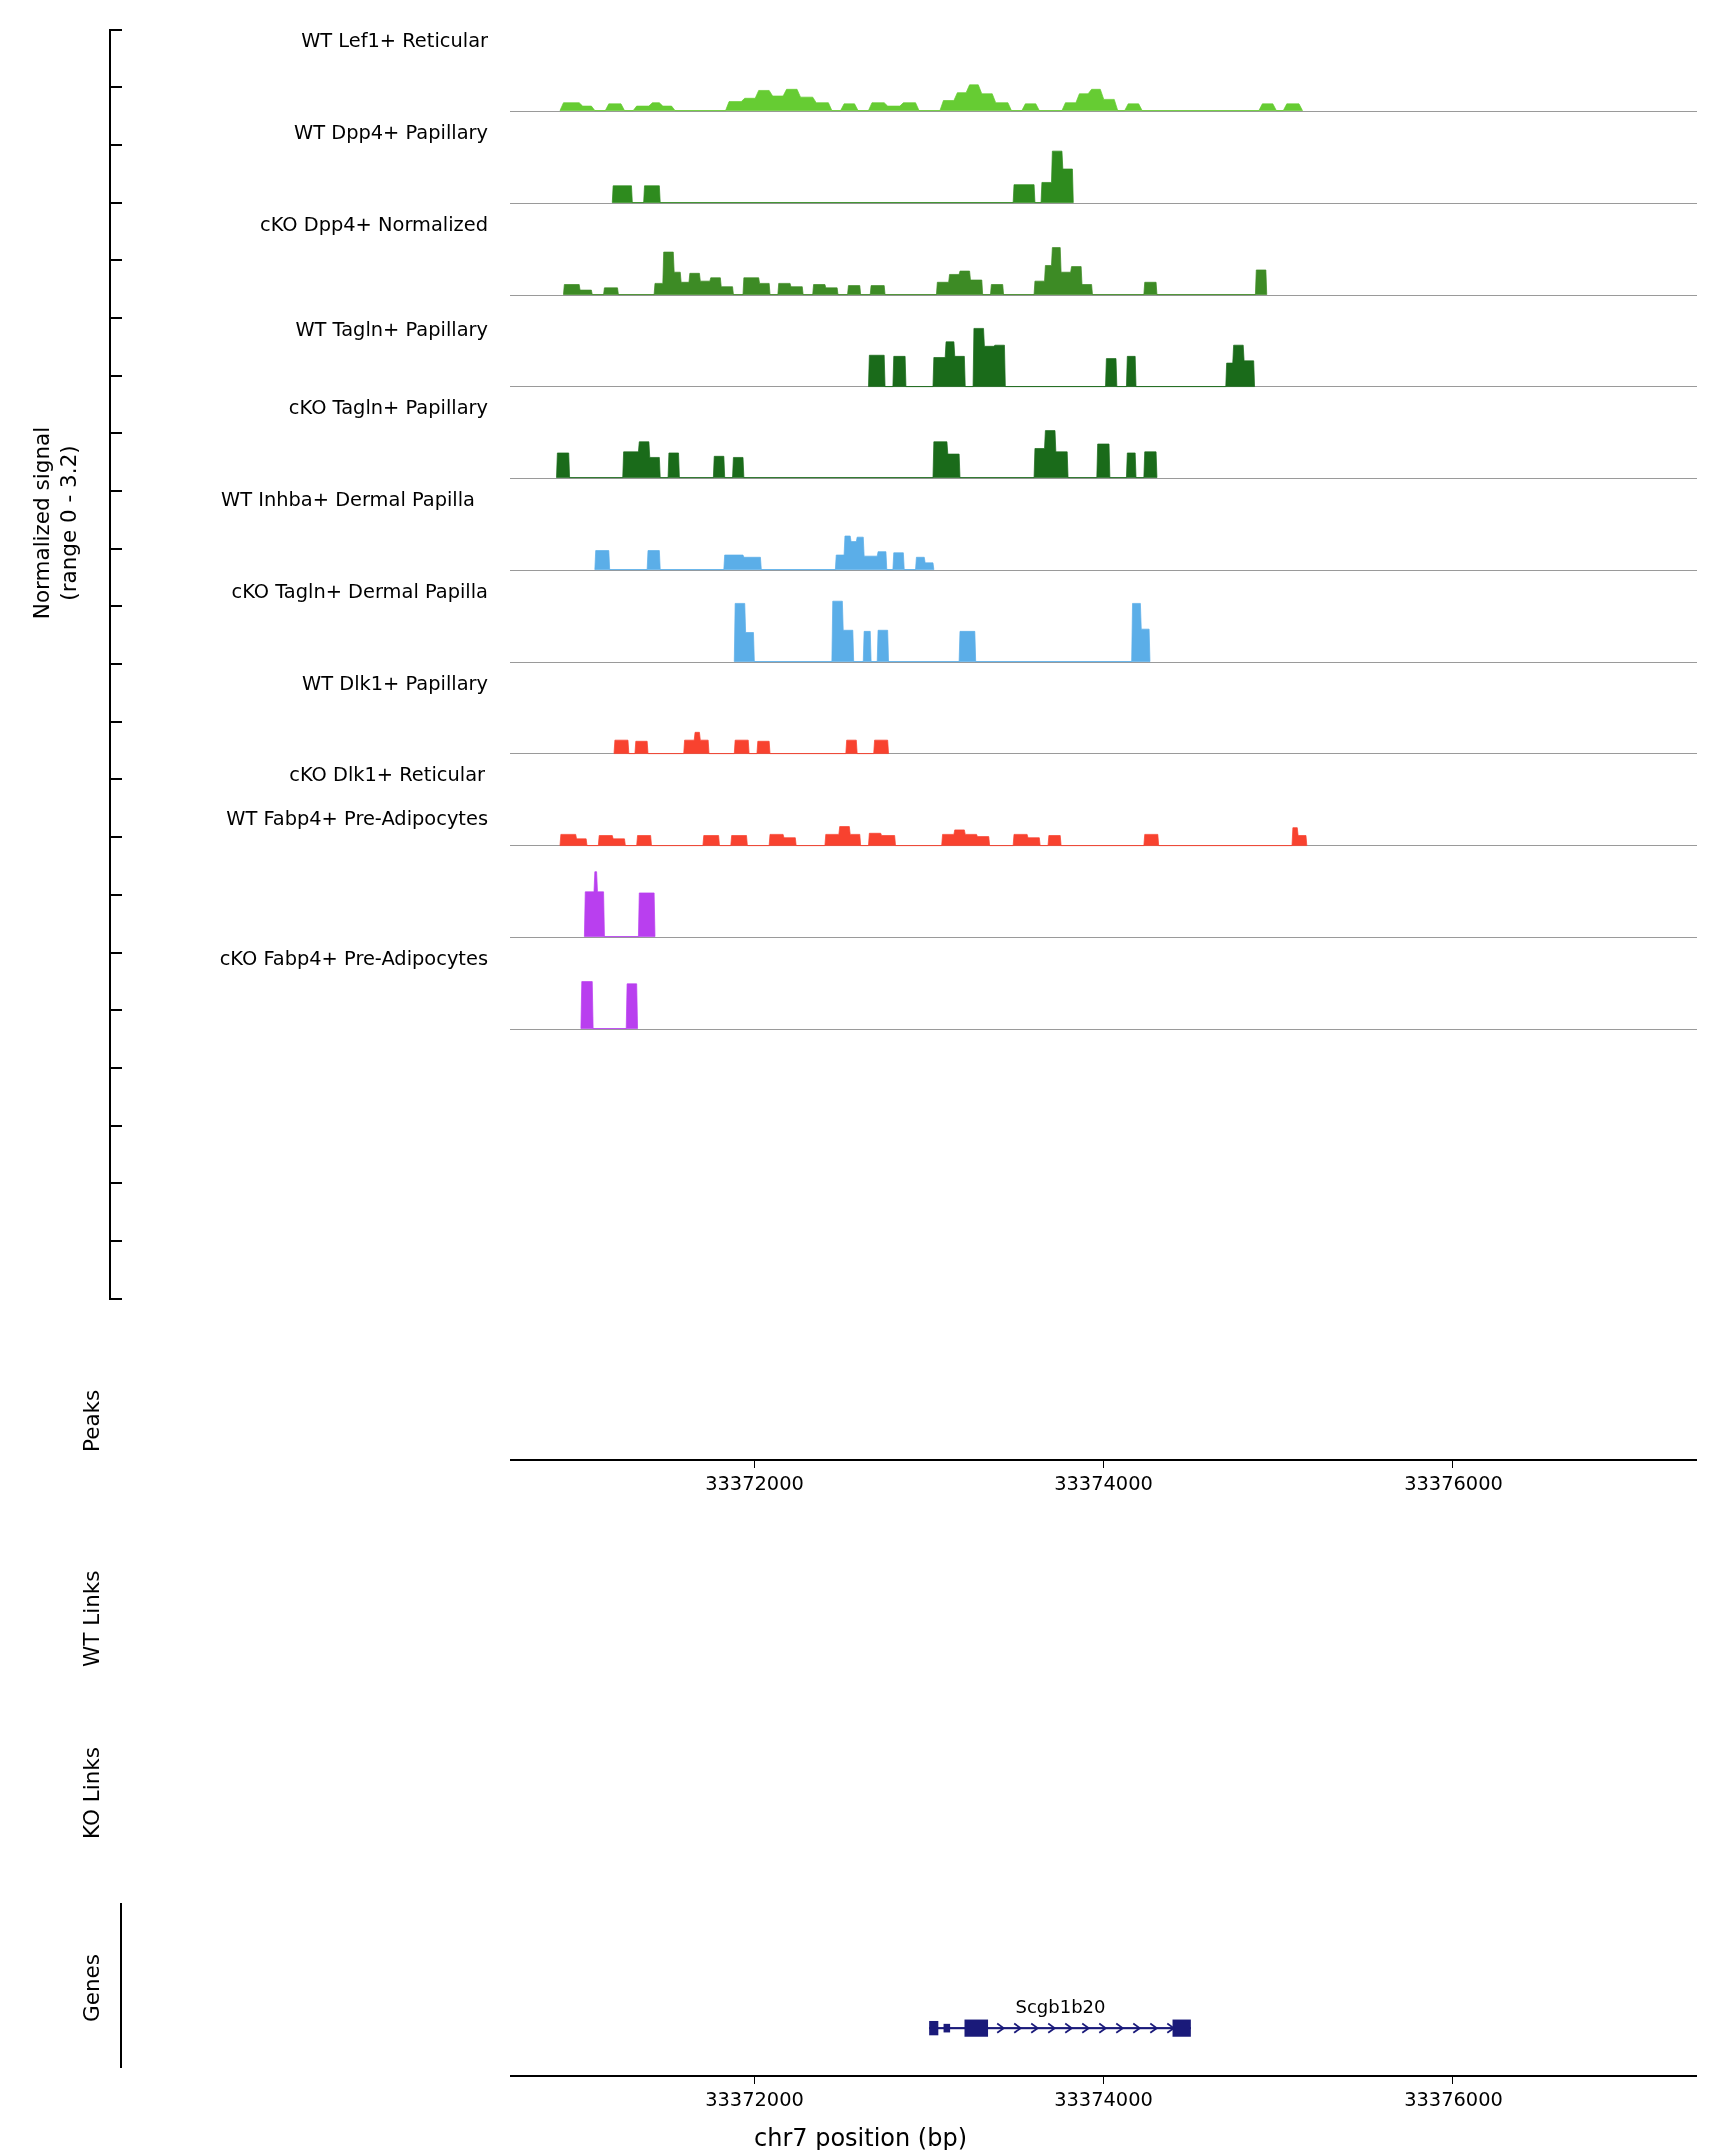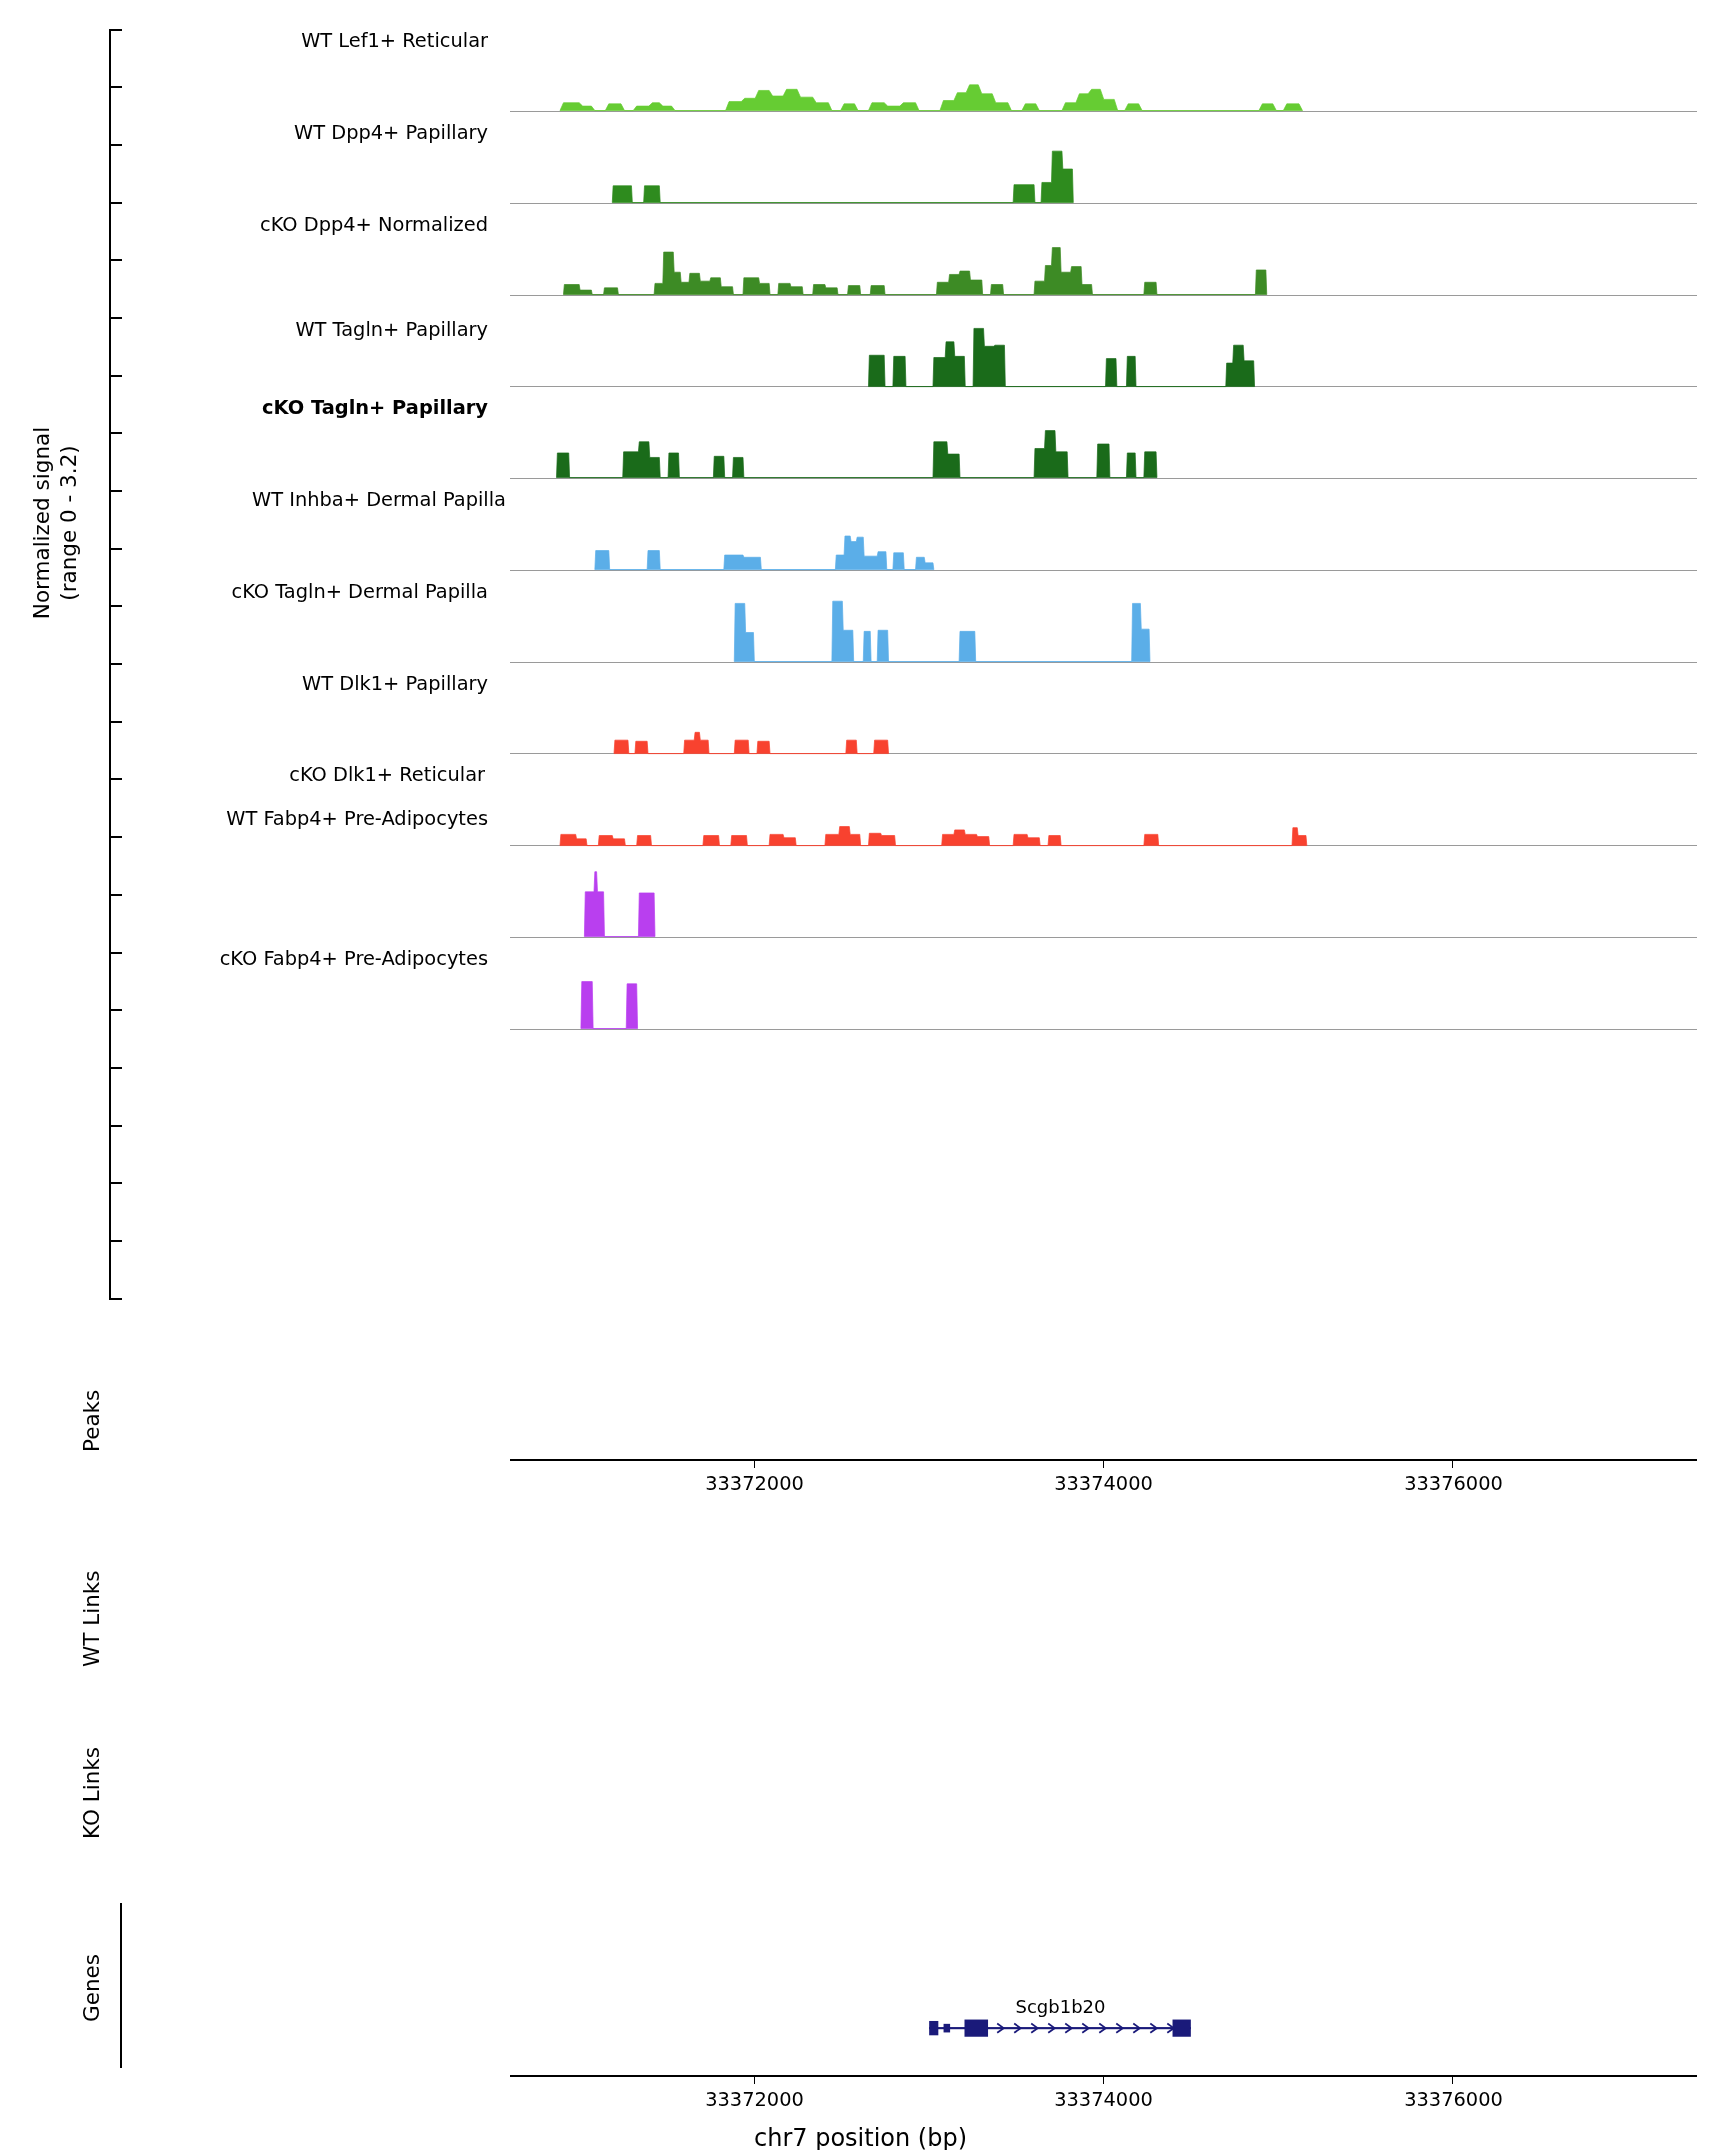--- a/index.html
+++ b/index.html
@@ -151,26 +151,26 @@
     <div class="track-label" style="top: 213px; width: 373px; left: 115px; text-align: right;">cKO Dpp4+ Normalized</div>
     <div class="track-baseline" style="left: 510px; top: 295px; width: 1187px;"></div>
     <svg class="track-svg" width="1189" height="73" style="left: 510px; top: 223px;" viewBox="0 0 1658 102">
       <path d="M73.06,100.00 L74.28,85.94 L94.98,85.94 L96.19,93.75 L112.02,93.75 L113.24,100.00 L129.07,100.00 L130.29,90.63 L148.55,90.63 L149.77,100.00 L199.69,100.00 L200.91,84.38 L211.87,84.38 L213.09,40.63 L226.48,40.63 L227.70,68.75 L236.22,68.75 L237.44,82.81 L248.40,82.81 L249.62,70.31 L263.01,70.31 L264.23,81.25 L277.62,81.25 L278.84,76.56 L292.24,76.56 L293.45,89.06 L309.28,89.06 L310.50,100.00 L323.89,100.00 L325.11,76.56 L345.81,76.56 L347.03,84.38 L360.42,84.38 L361.64,100.00 L372.60,100.00 L373.82,84.38 L389.65,84.38 L390.86,89.06 L406.69,89.06 L407.91,100.00 L421.31,100.00 L422.52,85.94 L438.35,85.94 L439.57,90.63 L455.40,90.63 L456.62,100.00 L470.01,100.00 L471.23,87.50 L487.06,87.50 L488.28,100.00 L501.67,100.00 L502.89,87.50 L521.15,87.50 L522.37,100.00 L594.21,100.00 L595.43,82.81 L611.26,82.81 L612.48,71.88 L625.87,71.88 L627.09,67.19 L640.48,67.19 L641.70,79.69 L657.53,79.69 L658.75,100.00 L669.71,100.00 L670.92,85.94 L686.75,85.94 L687.97,100.00 L730.59,100.00 L731.81,81.25 L745.20,81.25 L746.42,59.38 L754.94,59.38 L756.16,34.38 L767.12,34.38 L768.34,68.75 L781.73,68.75 L782.95,60.94 L796.34,60.94 L797.56,85.94 L810.95,85.94 L812.17,100.00 L884.01,100.00 L885.23,82.81 L901.06,82.81 L902.28,100.00 L1039.87,100.00 L1041.09,65.63 L1054.48,65.63 L1055.70,100.00 Z" fill="#3D8B25" stroke="#3D8B25" stroke-width="1"></path>
     </svg>
     <div class="track-label" style="top: 318px; width: 373px; left: 115px; text-align: right;">WT Tagln+ Papillary</div>
     <div class="track-baseline" style="left: 510px; top: 386px; width: 1187px;"></div>
     <svg class="track-svg" width="1189" height="73" style="left: 510px; top: 315px;" viewBox="0 0 1658 102">
       <path d="M499.24,100.00 L500.45,56.25 L521.15,56.25 L522.37,100.00 L533.33,100.00 L534.55,57.81 L550.38,57.81 L551.59,100.00 L589.34,100.00 L590.56,59.38 L606.39,59.38 L607.61,37.50 L618.56,37.50 L619.78,57.81 L633.18,57.81 L634.39,100.00 L645.35,100.00 L646.57,18.75 L659.96,18.75 L661.18,43.75 L674.58,43.75 L675.79,42.19 L689.19,42.19 L690.41,100.00 L830.44,100.00 L831.65,60.94 L845.05,60.94 L846.26,100.00 L859.66,100.00 L860.88,57.81 L871.84,57.81 L873.05,100.00 L998.47,100.00 L999.69,67.19 L1008.21,67.19 L1009.43,42.19 L1022.82,42.19 L1024.04,64.06 L1037.44,64.06 L1038.65,100.00 Z" fill="#1A6B1A" stroke="#1A6B1A" stroke-width="1"></path>
     </svg>
-    <div class="track-label" style="top: 396px; width: 373px; left: 115px; text-align: right; font-weight: bold;">cKO Tagln+ Papillary</div>
+    <div class="track-label" style="top: 396px; width: 373px; left: 115px; text-align: right;">cKO Tagln+ Papillary</div>
     <div class="track-baseline" style="left: 510px; top: 478px; width: 1187px;"></div>
     <svg class="track-svg" width="1189" height="73" style="left: 510px; top: 406px;" viewBox="0 0 1658 102">
       <path d="M63.32,100.00 L64.54,65.63 L80.36,65.63 L81.58,100.00 L155.86,100.00 L157.08,64.06 L177.78,64.06 L178.99,50.00 L192.39,50.00 L193.61,71.88 L207.00,71.88 L208.22,100.00 L219.18,100.00 L220.39,65.63 L233.79,65.63 L235.01,100.00 L282.49,100.00 L283.71,70.31 L297.11,70.31 L298.32,100.00 L309.28,100.00 L310.50,71.88 L323.89,71.88 L325.11,100.00 L589.34,100.00 L590.56,50.00 L608.82,50.00 L610.04,67.19 L625.87,67.19 L627.09,100.00 L730.59,100.00 L731.81,59.38 L745.20,59.38 L746.42,34.38 L759.81,34.38 L761.03,64.06 L776.86,64.06 L778.08,100.00 L818.26,100.00 L819.48,53.13 L835.31,53.13 L836.52,100.00 L859.66,100.00 L860.88,65.63 L871.84,65.63 L873.05,100.00 L884.01,100.00 L885.23,64.06 L901.06,64.06 L902.28,100.00 Z" fill="#1A6B1A" stroke="#1A6B1A" stroke-width="1"></path>
     </svg>
-    <div class="track-label" style="top: 488px; width: 373px; left: 133px; text-align: right;">WT Inhba+ Dermal Papilla</div>
+    <div class="track-label" style="top: 488px; width: 373px; left: 102px; text-align: right;">WT Inhba+ Dermal Papilla</div>
     <div class="track-baseline" style="left: 510px; top: 570px; width: 1187px;"></div>
     <svg class="track-svg" width="1189" height="73" style="left: 510px; top: 498px;" viewBox="0 0 1658 102">
       <path d="M116.89,100.00 L118.11,73.44 L136.38,73.44 L137.59,100.00 L189.95,100.00 L191.17,73.44 L207.00,73.44 L208.22,100.00 L297.11,100.00 L298.32,79.69 L323.89,79.69 L325.11,82.81 L348.25,82.81 L349.46,100.00 L452.96,100.00 L454.18,79.69 L465.14,79.69 L466.36,53.13 L473.66,53.13 L474.88,60.94 L482.19,60.94 L483.41,54.69 L491.93,54.69 L493.15,81.25 L511.41,81.25 L512.63,75.00 L523.59,75.00 L524.81,100.00 L533.33,100.00 L534.55,76.56 L547.94,76.56 L549.16,100.00 L564.99,100.00 L566.21,82.81 L577.16,82.81 L578.38,90.63 L589.34,90.63 L590.56,100.00 Z" fill="#5BAEE8" stroke="#5BAEE8" stroke-width="1"></path>
     </svg>
     <div class="track-label" style="top: 580px; width: 373px; left: 115px; text-align: right;">cKO Tagln+ Dermal Papilla</div>
     <div class="track-baseline" style="left: 510px; top: 662px; width: 1187px;"></div>
     <svg class="track-svg" width="1189" height="73" style="left: 510px; top: 590px;" viewBox="0 0 1658 102">
       <path d="M311.72,100.00 L312.94,18.75 L326.33,18.75 L327.55,59.38 L338.51,59.38 L339.72,100.00 L448.09,100.00 L449.31,15.63 L462.71,15.63 L463.92,56.25 L477.32,56.25 L478.54,100.00 L491.93,100.00 L493.15,57.81 L501.67,57.81 L502.89,100.00 L511.41,100.00 L512.63,56.25 L526.02,56.25 L527.24,100.00 L625.87,100.00 L627.09,57.81 L647.79,57.81 L649.01,100.00 L866.96,100.00 L868.18,18.75 L879.14,18.75 L880.36,54.69 L891.32,54.69 L892.54,100.00 Z" fill="#5BAEE8" stroke="#5BAEE8" stroke-width="1"></path>
     </svg>
     <div class="track-label" style="top: 672px; width: 373px; left: 115px; text-align: right;">WT Dlk1+ Papillary</div>

